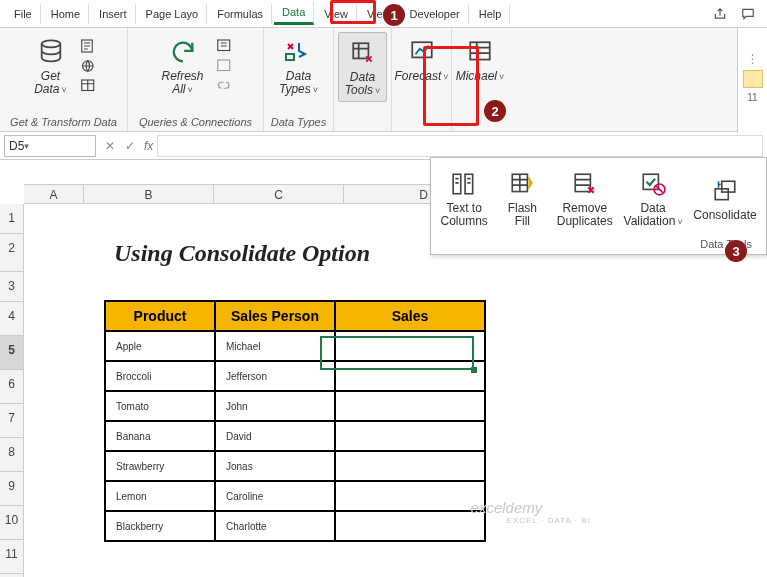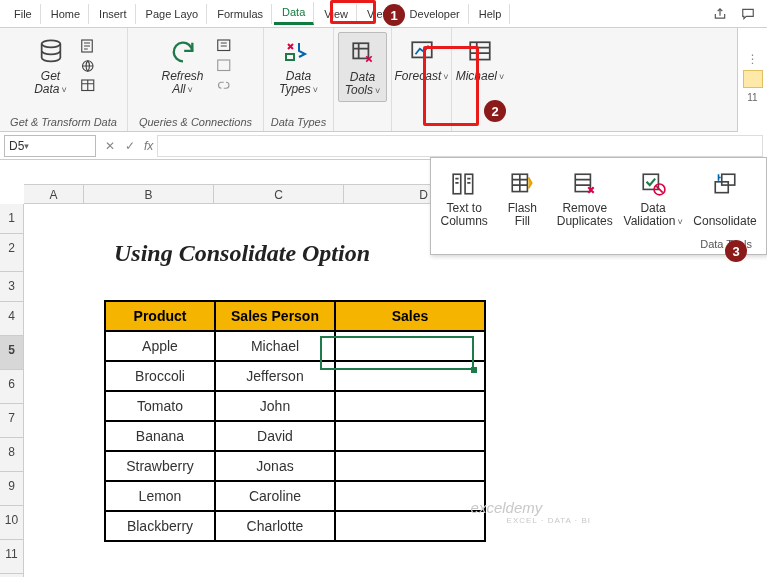--- a/index.html
+++ b/index.html
@@ -34,34 +34,34 @@
 
 
 .fbar { height:28px; display:flex; align-items:center; border-bottom:1px solid #ccc; background:#fff;}
 .namebox { width:92px; height:22px; border:1px solid #bbb; margin:0 4px; display:flex;align-items:center;justify-content:flex-start; padding:0 4px; font-size:12px;}
 .fb-ic { width:20px;height:22px;display:flex;align-items:center;justify-content:center;color:#888; cursor:pointer;}
 .fxlabel{font-style:italic;color:#777;margin:0 4px;}
 
 
 .dtpanel { position:absolute; top:157px; left:430px; width:337px; height:98px; background:#fff; border:1px solid #bbb; box-shadow:1px 2px 4px rgba(0,0,0,.15); z-index:40;}
 .dtpanel .row{ display:flex; padding:6px 4px 2px 4px;}
-.dtpanel .bigbtn{ min-width:58px;justify-content:space-between; }
+.dtpanel .bigbtn{ min-width:58px; }
 .dtpanel .gtitle{ text-align:right; padding:2px 8px 2px 0; font-size:11px; color:#555; position:absolute; bottom:2px; right:6px;}
 .colhdrs { position:absolute; top:184px; left:24px; right:0; height:20px; display:flex; border-top:1px solid #ccc; border-bottom:1px solid #ccc; background:#f3f3f3;}
 .colhdrs .ch { border-right:1px solid #ccc; text-align:center; font-size:12px; color:#444; line-height:20px;}
 .rowhdrs { position:absolute; top:204px; left:0; width:24px; bottom:0; background:#f3f3f3; border-right:1px solid #ccc;}
 .rowhdrs .rh{ height:30px; border-bottom:1px solid #ccc; text-align:center; font-size:12px; color:#444; line-height:28px;}
 .rowhdrs .rh.sel{ background:#d7d7d7; font-weight:bold;}
 .cells { position:absolute; top:204px; left:24px; right:0; bottom:0; }
 
 
 .ws-title { position:absolute; left:90px; top:36px; font-size:24px; font-weight:bold; font-style:italic; color:#222;font-family:Liberation Serif, serif;}
 .dtable { position:absolute; left:80px; top:96px; border-collapse:collapse; }
 .dtable th { background:#f4b400; color:#000; font-weight:bold; padding:6px 10px; border:2px solid #000; font-size:14px;}
-.dtable td { border:2px solid #000; padding:5px 10px; text-align:center; font-size:14px; background:#fff; height:30px;}
+.dtable td { border:2px solid #000; padding:5px 10px; font-size:10px; background:#fff; height:30px;}
 .dtable th.c1,.dtable td.c1{width:110px;}
 .dtable th.c2,.dtable td.c2{width:120px;}
 .dtable th.c3,.dtable td.c3{width:150px;}
 .selcell { position:absolute; border:2px solid #1f7a4a; }
 .fillh { position:absolute; width:6px;height:6px;background:#1f7a4a;}
 
 .watermark { position:absolute; right:176px; bottom:52px; color:#c8c8c8; font-size:15px; font-style:italic;}
 .watermark small{display:block;font-size:8px;letter-spacing:1px;font-style:normal;padding-left:36px;}
 
 svg{display:block;}

